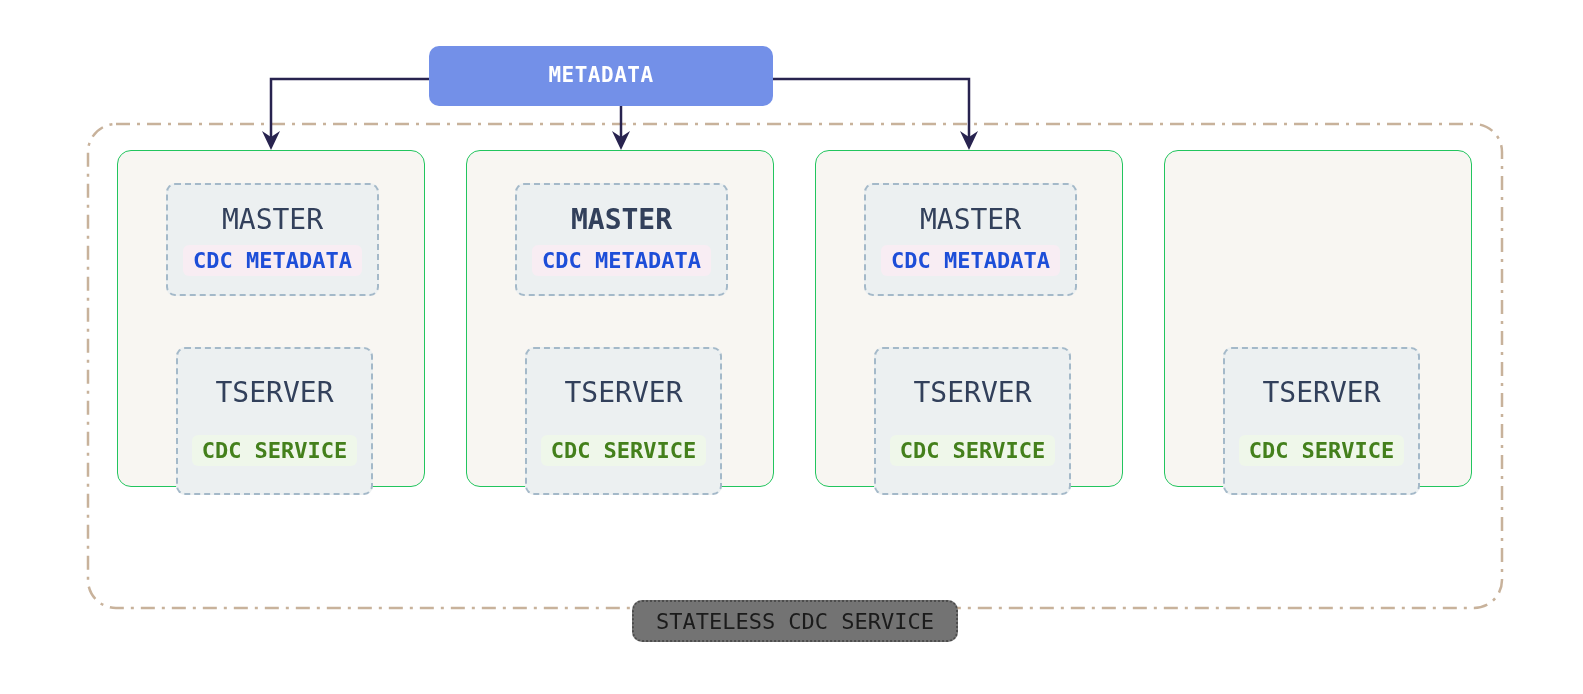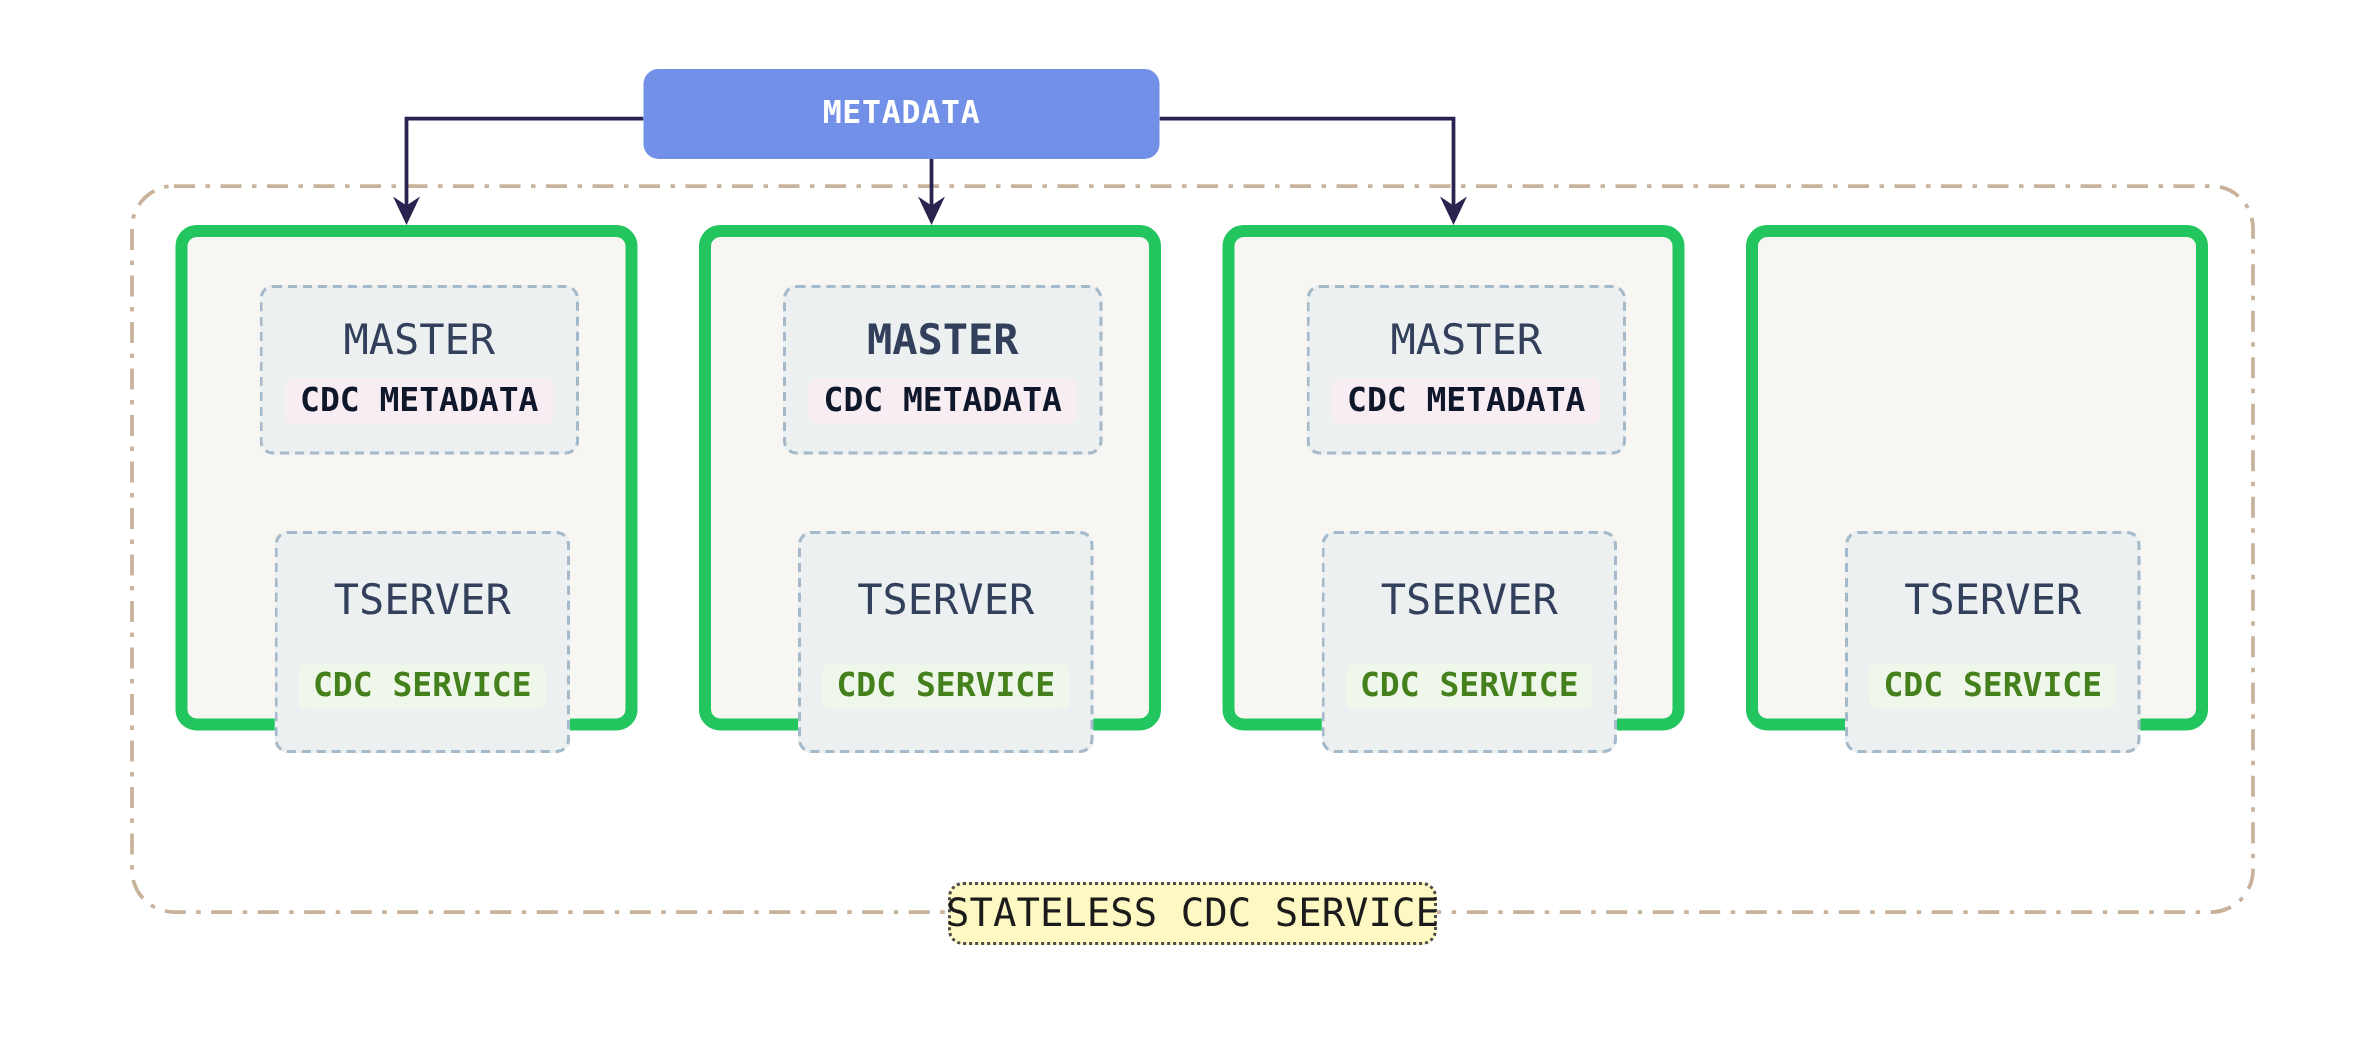--- a/index.html
+++ b/index.html
@@ -32,21 +32,21 @@
     font-size: 21px;
     line-height: 1.3;
     z-index: 5;
     letter-spacing: 0.5px;
   }
   .node {
     position: absolute;
     top: 150px;
     width: 308px; height: 337px;
     background: #F8F6F2;
-    border: 8px solid #22c55e;
+    border: 1px solid #22c55e;
     border-radius: 14px;
     z-index: 2;
     box-sizing: border-box;
   }
   .node-1 { left: 117px; }
   .node-2 { left: 466px; }
   .node-3 { left: 815px; }
   .node-4 { left: 1164px; }
   .subbox {
     position: absolute;
@@ -67,33 +67,33 @@
     white-space: nowrap;
   }
   .boxlabel.bold { font-weight: bold; }
   .chip {
     font-size: 22px;
     font-weight: bold;
     padding: 3px 10px;
     border-radius: 6px;
     white-space: nowrap;
   }
-  .chip-pink { color: #0f172a; background: #F8EDF3; }
+  .chip-pink { color: #1d4ed8; background: #F8EDF3; }
   .chip-green { color: #44801C; background: #EFF7EA; }
   .cluster-label {
     position: absolute;
-    left: 632px; top: 588px;
+    left: 632px; top: 600px;
     width: 326px; height: 42px;
-    background: #fef9c3;
+    background: #737373;
     border: 2px dotted #4d4d4d;
     border-radius: 10px;
     display: flex;
     align-items: center;
     justify-content: center;
-    font-size: 26px;
+    font-size: 22px;
     color: #1b1b1b;
     z-index: 5;
     box-sizing: border-box;
     white-space: nowrap;
   }
 </style>
 </head>
 <body>
 
 <div class="stage">

